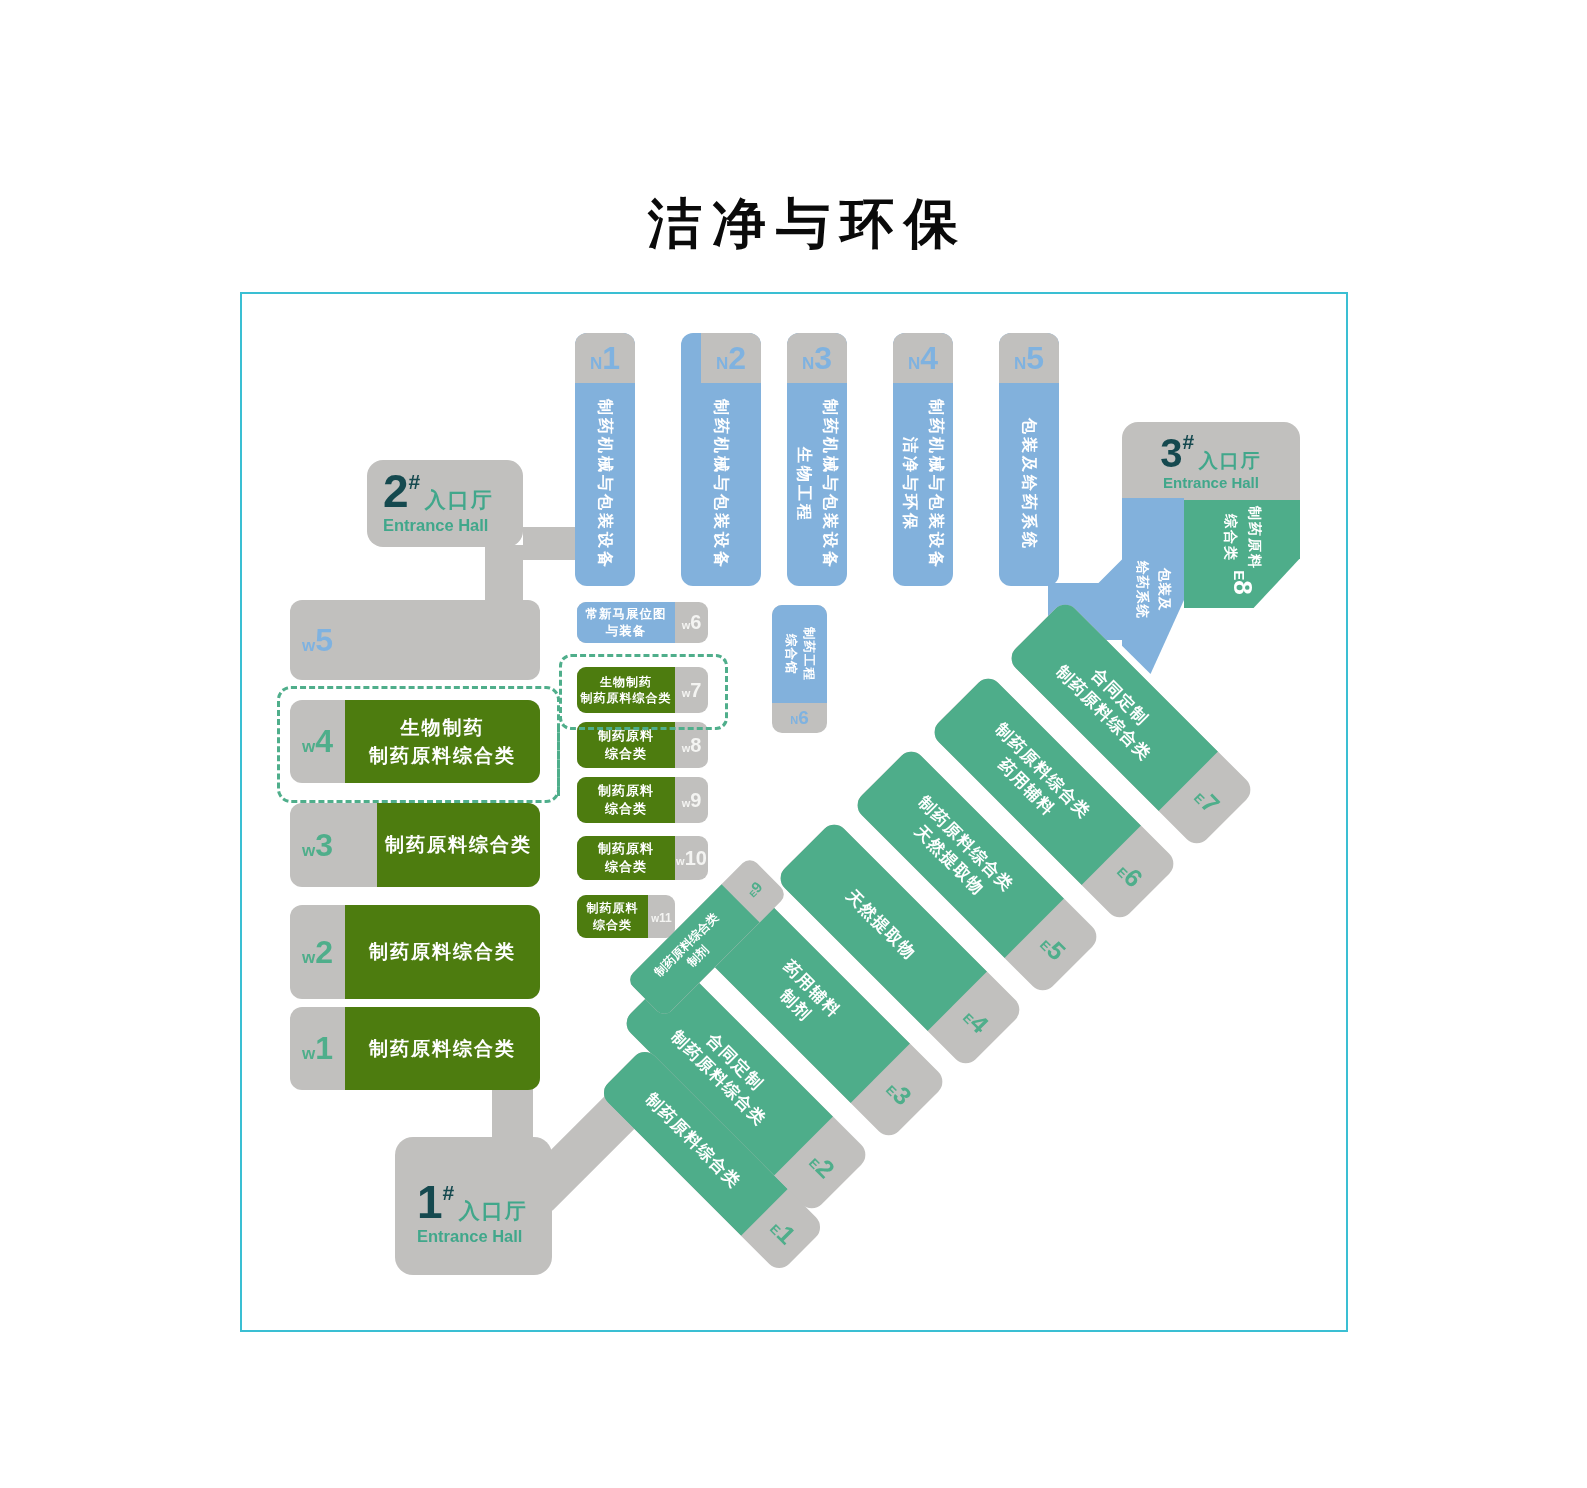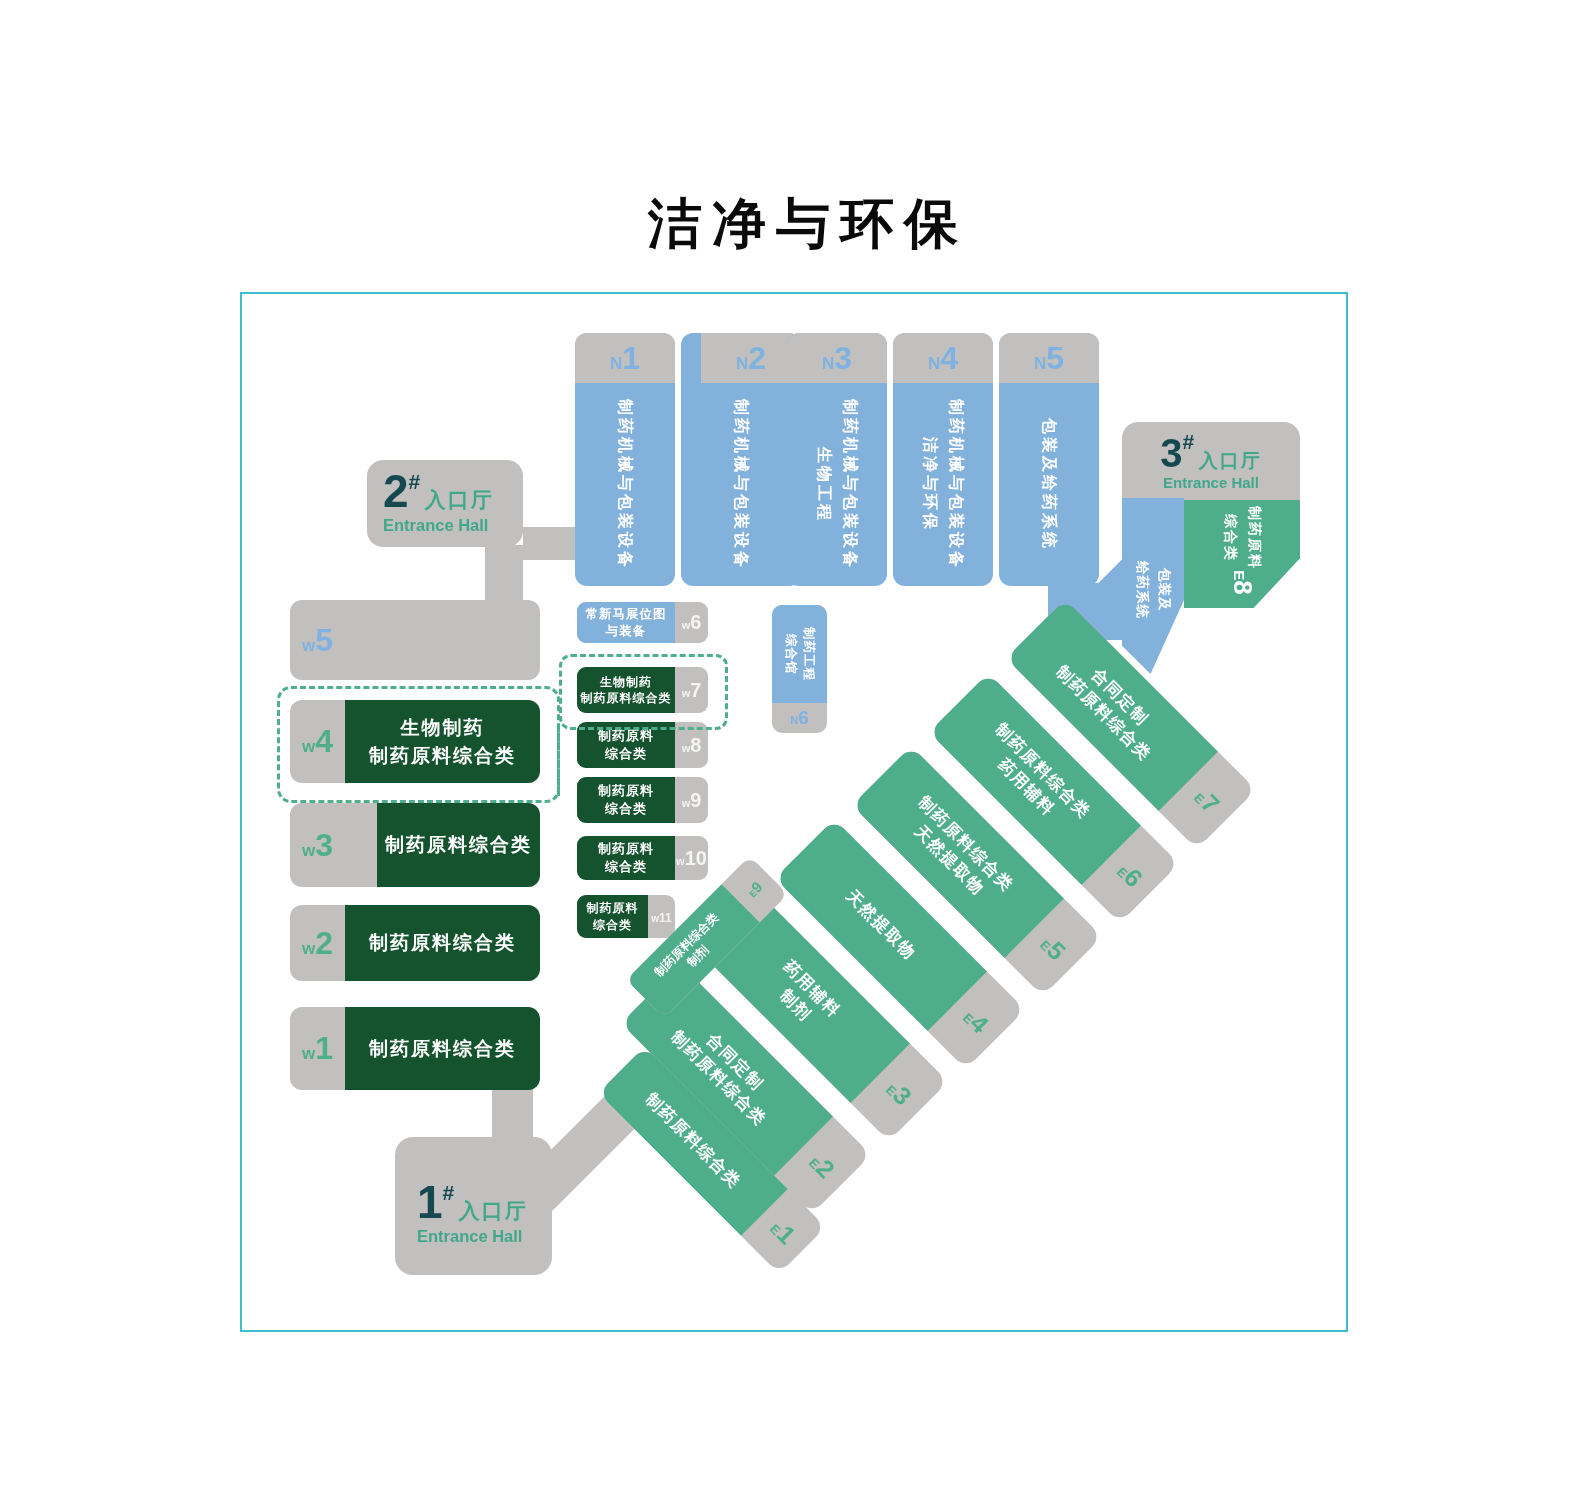--- a/index.html
+++ b/index.html
@@ -2,25 +2,25 @@
 <html><head>
 <meta charset="utf-8">
 <style>
   html,body{margin:0;padding:0;background:#fff;}
   #stage{position:relative;width:1587px;height:1488px;background:#fff;
          font-family:"Liberation Sans",sans-serif;overflow:hidden;}
   .title{position:absolute;left:240px;top:188px;width:1108px;text-align:center;
          font-family:"Liberation Serif",serif;font-size:54px;color:#0a0a0a;
          letter-spacing:10px;text-indent:28px;font-weight:600;}
   .map-border{position:absolute;left:240px;top:292px;width:1104px;height:1036px;
-         border:2px solid #3ABFD3;z-index:0;} .green{background:#14532d;} .blue{background:#82B1DC;}
+         border:2px solid #3ABFD3;z-index:0;} .green{background:#4d7c0f;} .blue{background:#82B1DC;}
   .conn{position:absolute;background:#C1C0BE;z-index:1;}
   .connb{position:absolute;background:#82B1DC;z-index:1;}
   
-  .nhall{position:absolute;width:100px;height:253px;top:333px;border-radius:12px;
+  .nhall{position:absolute;width:60px;height:253px;top:333px;border-radius:12px;
          overflow:hidden;background:#82B1DC;z-index:2;}
   .nhead{height:50px;background:#C1C0BE;display:flex;align-items:center;justify-content:center;}
   .nbody{position:absolute;left:0;right:0;top:50px;bottom:0;display:flex;
          align-items:center;justify-content:center;}
   .vtext{writing-mode:vertical-rl;text-orientation:sideways;color:#fff;font-weight:bold;
          text-align:center;}
   .nbody .vtext{font-size:16px;line-height:1.6;letter-spacing:3px;}
   .lab{font-weight:800;white-space:nowrap;}
   .lab .lp{font-size:17px;} .lab .ld{font-size:32px;}
   .lab-blue{color:#7FB2E0;} .lab-green{color:#4FAE8B;} .lab-white{color:#F4F4F2;}
@@ -204,21 +204,21 @@
   </div>
   <div class="wwest" style="top:803px;height:84px;gap:32px;">
     <div class="wlab">
         <span class="lab lab-green"><span class="lp">w</span><span class="ld">3</span></span>
       </div>
     <div class="wbody green">
         <div>制药原料综合类</div>
         <div></div>
       </div>
   </div>
-  <div class="wwest" style="top:905px;height:76px;">
+  <div class="wwest" style="top:905px;height:94px;">
     <div class="wlab">
         <span class="lab lab-green"><span class="lp">w</span><span class="ld">2</span></span>
       </div>
     <div class="wbody green">
         <div>制药原料综合类</div>
         <div></div>
       </div>
   </div>
   <div class="wwest" style="top:1007px;height:83px;">
     <div class="wlab">

